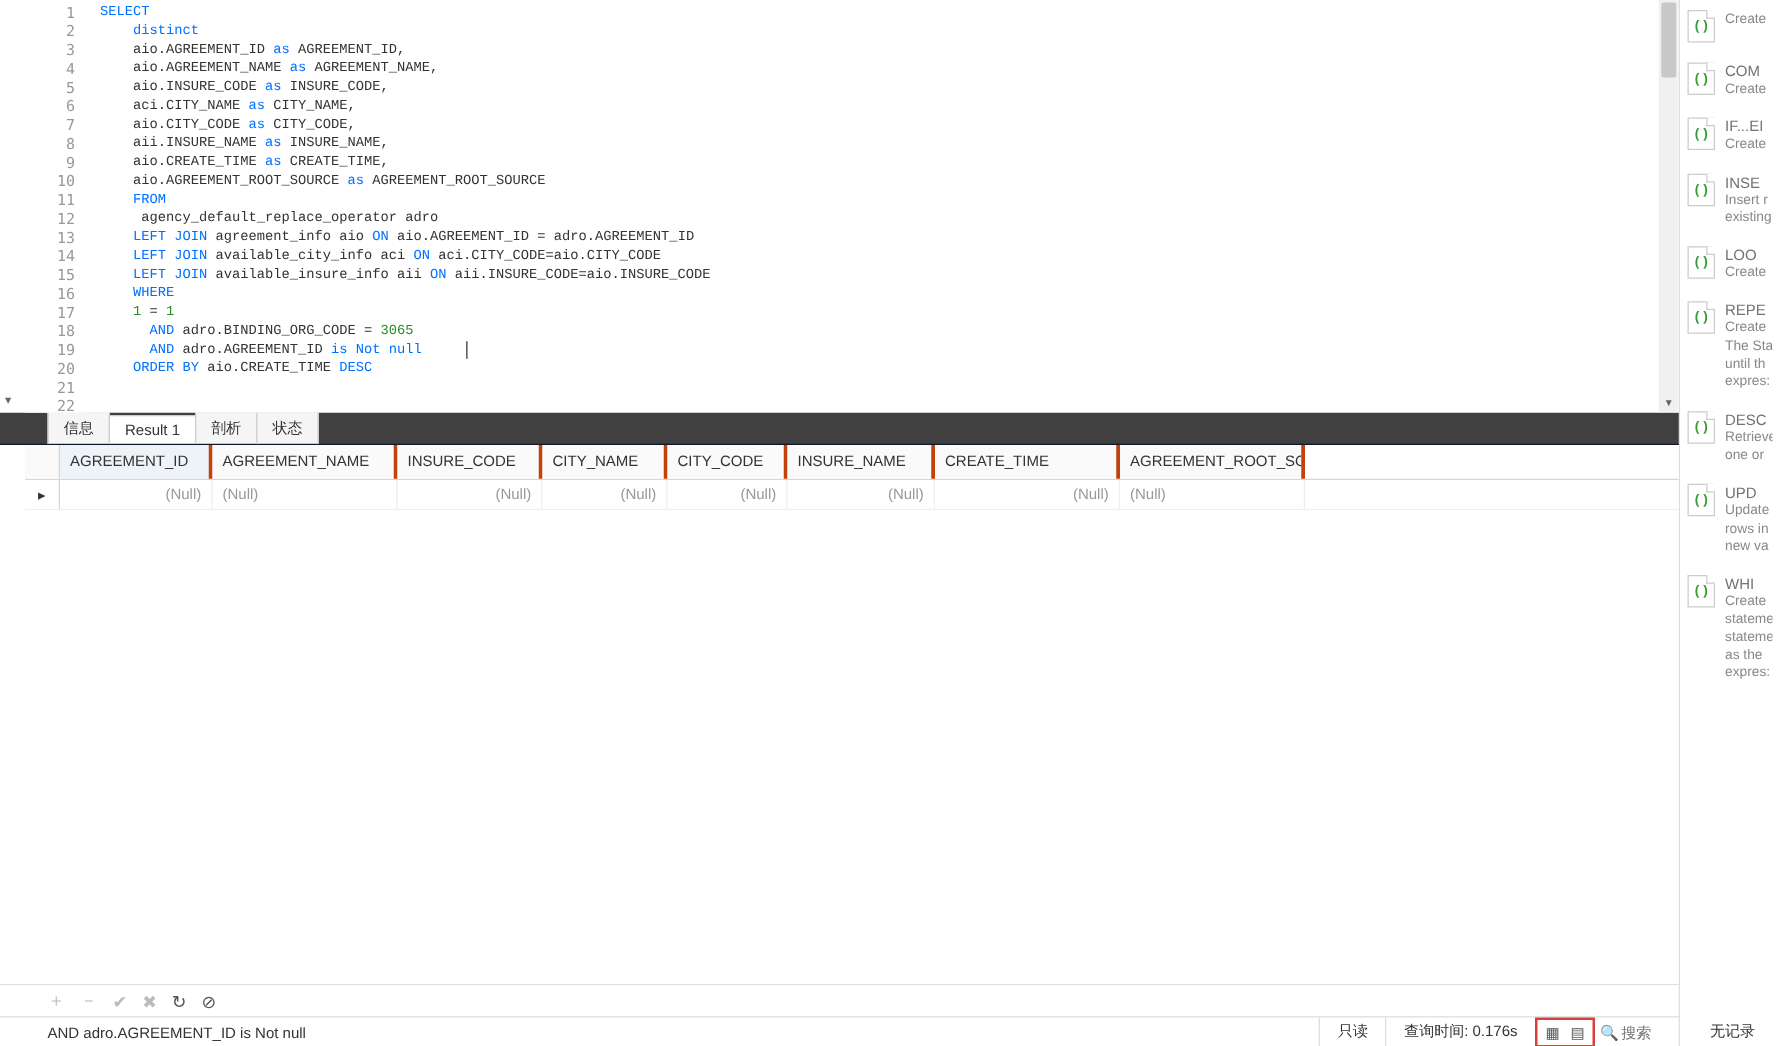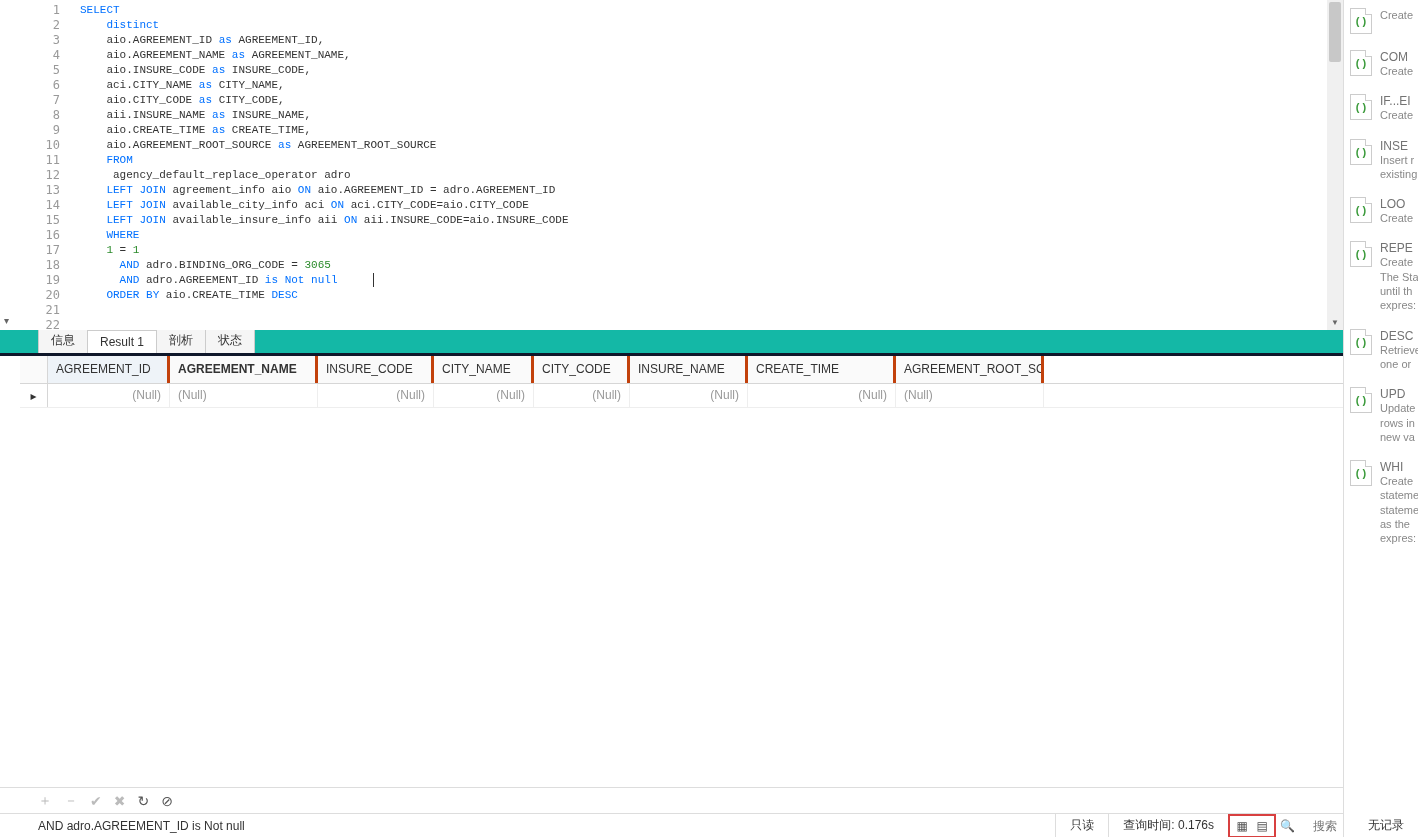--- a/index.html
+++ b/index.html
@@ -13,21 +13,21 @@
 .editor-scroll { flex: 1; overflow: hidden; position: relative; background: #fff; }
 .gutter { position: absolute; left: 0; top: 0; width: 48px; background: #fff; text-align: right; color: #999; font-family: Consolas, monospace; font-size: 12px; padding-top: 3px; }
 .gutter div { height: 15px; line-height: 15px; padding-right: 8px; }
 .code { position: absolute; left: 60px; top: 3px; right: 20px; font-family: Consolas, "Courier New", monospace; font-size: 11px; line-height: 15px; white-space: pre; color: #333; }
 .kw { color: #0070ff; }
 .num { color: #2a8a2a; }
 .scroll-v { position: absolute; right: 0; top: 0; bottom: 0; width: 16px; background: #f0f0f0; }
 .scroll-v .thumb { position: absolute; left: 2px; width: 12px; top: 2px; height: 60px; background: #c8c8c8; border-radius: 2px; }
 .scroll-v .arrow-up { position: absolute; top: 0; left: 0; width: 16px; height: 16px; display: flex; align-items: center; justify-content: center; color: #666; font-size: 8px; cursor: pointer; }
 .scroll-v .arrow-dn { position: absolute; bottom: 0; left: 0; width: 16px; height: 16px; display: flex; align-items: center; justify-content: center; color: #666; font-size: 8px; cursor: pointer; }
-.tabs-row { display: flex; align-items: flex-end; padding-left: 38px; height: 26px; border-bottom: 3px solid #0f172a; background: #14b8a6; }
+.tabs-row { display: flex; align-items: flex-end; padding-left: 38px; height: 26px; border-bottom: 1px solid #0f172a; background: #404040; }
 .tab { padding: 4px 12px; border: 1px solid #ccc; border-bottom: none; margin-right: -1px; background: #f5f5f5; cursor: pointer; }
 .tab.active { background: #fff; border-top: 1px solid #ccc; margin-top: 40px; }
 .grid-wrap { flex: 1; position: relative; background: #fff; display: flex; }
 .grid-left-pad { width: 20px; background: #fff; }
 .grid { flex: 1; overflow: hidden; }
 .grid-head { display: flex; height: 28px; border-bottom: 1px solid #d6d6d6; }
 .row-handle { width: 28px; border-right: 1px solid #d6d6d6; background: #fafafa; display: flex; align-items: center; justify-content: center; }
 .col { border-right: 3px solid #c2410c; padding: 6px 8px; background: #fafafa; color: #333; font-size: 12px; overflow: hidden; white-space: nowrap; }
 .col.sel { background: #eef3f8; }
 .grid-row { display: flex; height: 24px; border-bottom: 1px solid #eee; }
@@ -43,21 +43,21 @@
 .side-item { display: flex; padding: 8px 6px; gap: 8px; }
 .side-icon { width: 22px; height: 26px; border: 1px solid #ccc; display: flex; align-items: center; justify-content: center; color: #3a9a3a; font-weight: bold; font-size: 11px; flex-shrink: 0; background: #fff; position: relative; }
 .side-icon::before { content: ""; position: absolute; top: -1px; right: -1px; width: 6px; height: 6px; background: #fff; border-left: 1px solid #ccc; border-bottom: 1px solid #ccc; }
 .side-text { overflow: hidden; }
 .side-title { font-size: 12px; color: #737373; white-space: nowrap; }
 .side-desc { font-size: 11px; color: #888; white-space: nowrap; line-height: 1.3; }
 .footer-right { display: flex; align-items: center; gap: 4px; padding-right: 6px; }
 .view-toggle { border: 2px solid #d84040; padding: 2px 4px; display: flex; gap: 4px; }
 .view-btn { width: 16px; height: 16px; display: inline-flex; align-items: center; justify-content: center; cursor: pointer; color: #555; }
 .search-box { display: flex; align-items: center; gap: 2px; color: #888; }
-.search-box input { border: none; outline: none; width: 40px; font-size: 12px; text-align: right; }
+.search-box input { border: none; outline: none; width: 40px; font-size: 12px; }
 .cursor-line { position: absolute; border-left: 1px solid #333; height: 14px; }
 </style>
 </head>
 <body>
 
 <div class="app">
   <div class="main">
 
     <div class="editor-wrap">
       <div class="left-pad">
@@ -103,21 +103,21 @@
         <div class="tab">剖析</div>
         <div class="tab">状态</div>
       </div>
 
     <div class="grid-wrap">
       <div class="grid-left-pad"></div>
       <div class="grid">
         <div class="grid-head" id="grid-head">
             <div class="row-handle"></div>
             <div class="col sel" style="width: 122px;">AGREEMENT_ID</div>
-            <div class="col" style="width: 148px; font-weight: bold;">AGREEMENT_NAME</div>
+            <div class="col" style="width: 148px;">AGREEMENT_NAME</div>
             <div class="col" style="width: 116px;">INSURE_CODE</div>
             <div class="col" style="width: 100px;">CITY_NAME</div>
             <div class="col" style="width: 96px;">CITY_CODE</div>
             <div class="col" style="width: 118px;">INSURE_NAME</div>
             <div class="col" style="width: 148px;">CREATE_TIME</div>
             <div class="col" style="width: 148px;">AGREEMENT_ROOT_SOU</div>
           </div>
         <div id="grid-body">
             <div class="grid-row">
               <div class="row-indicator">▸</div>

